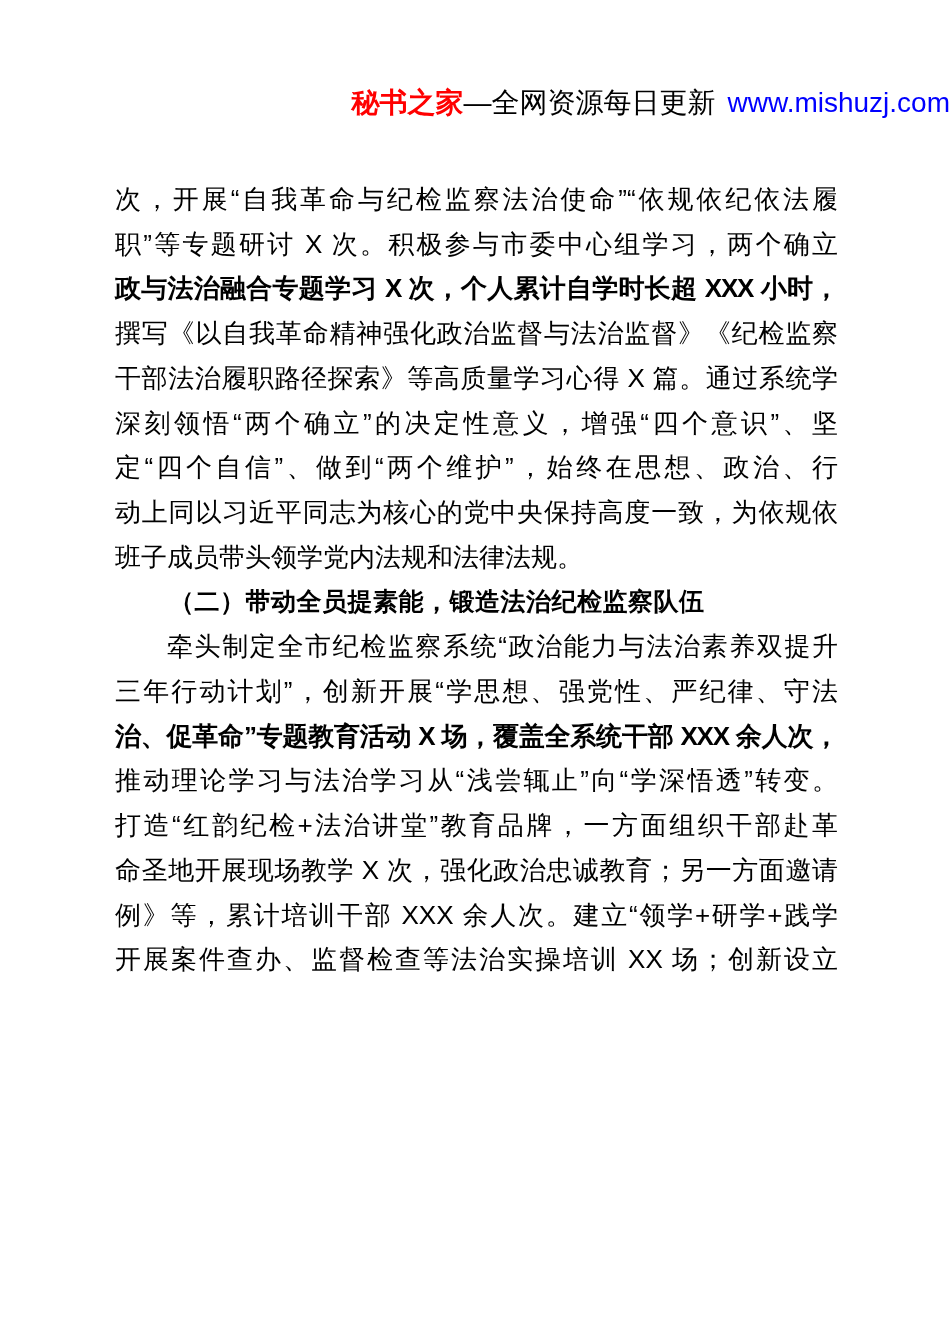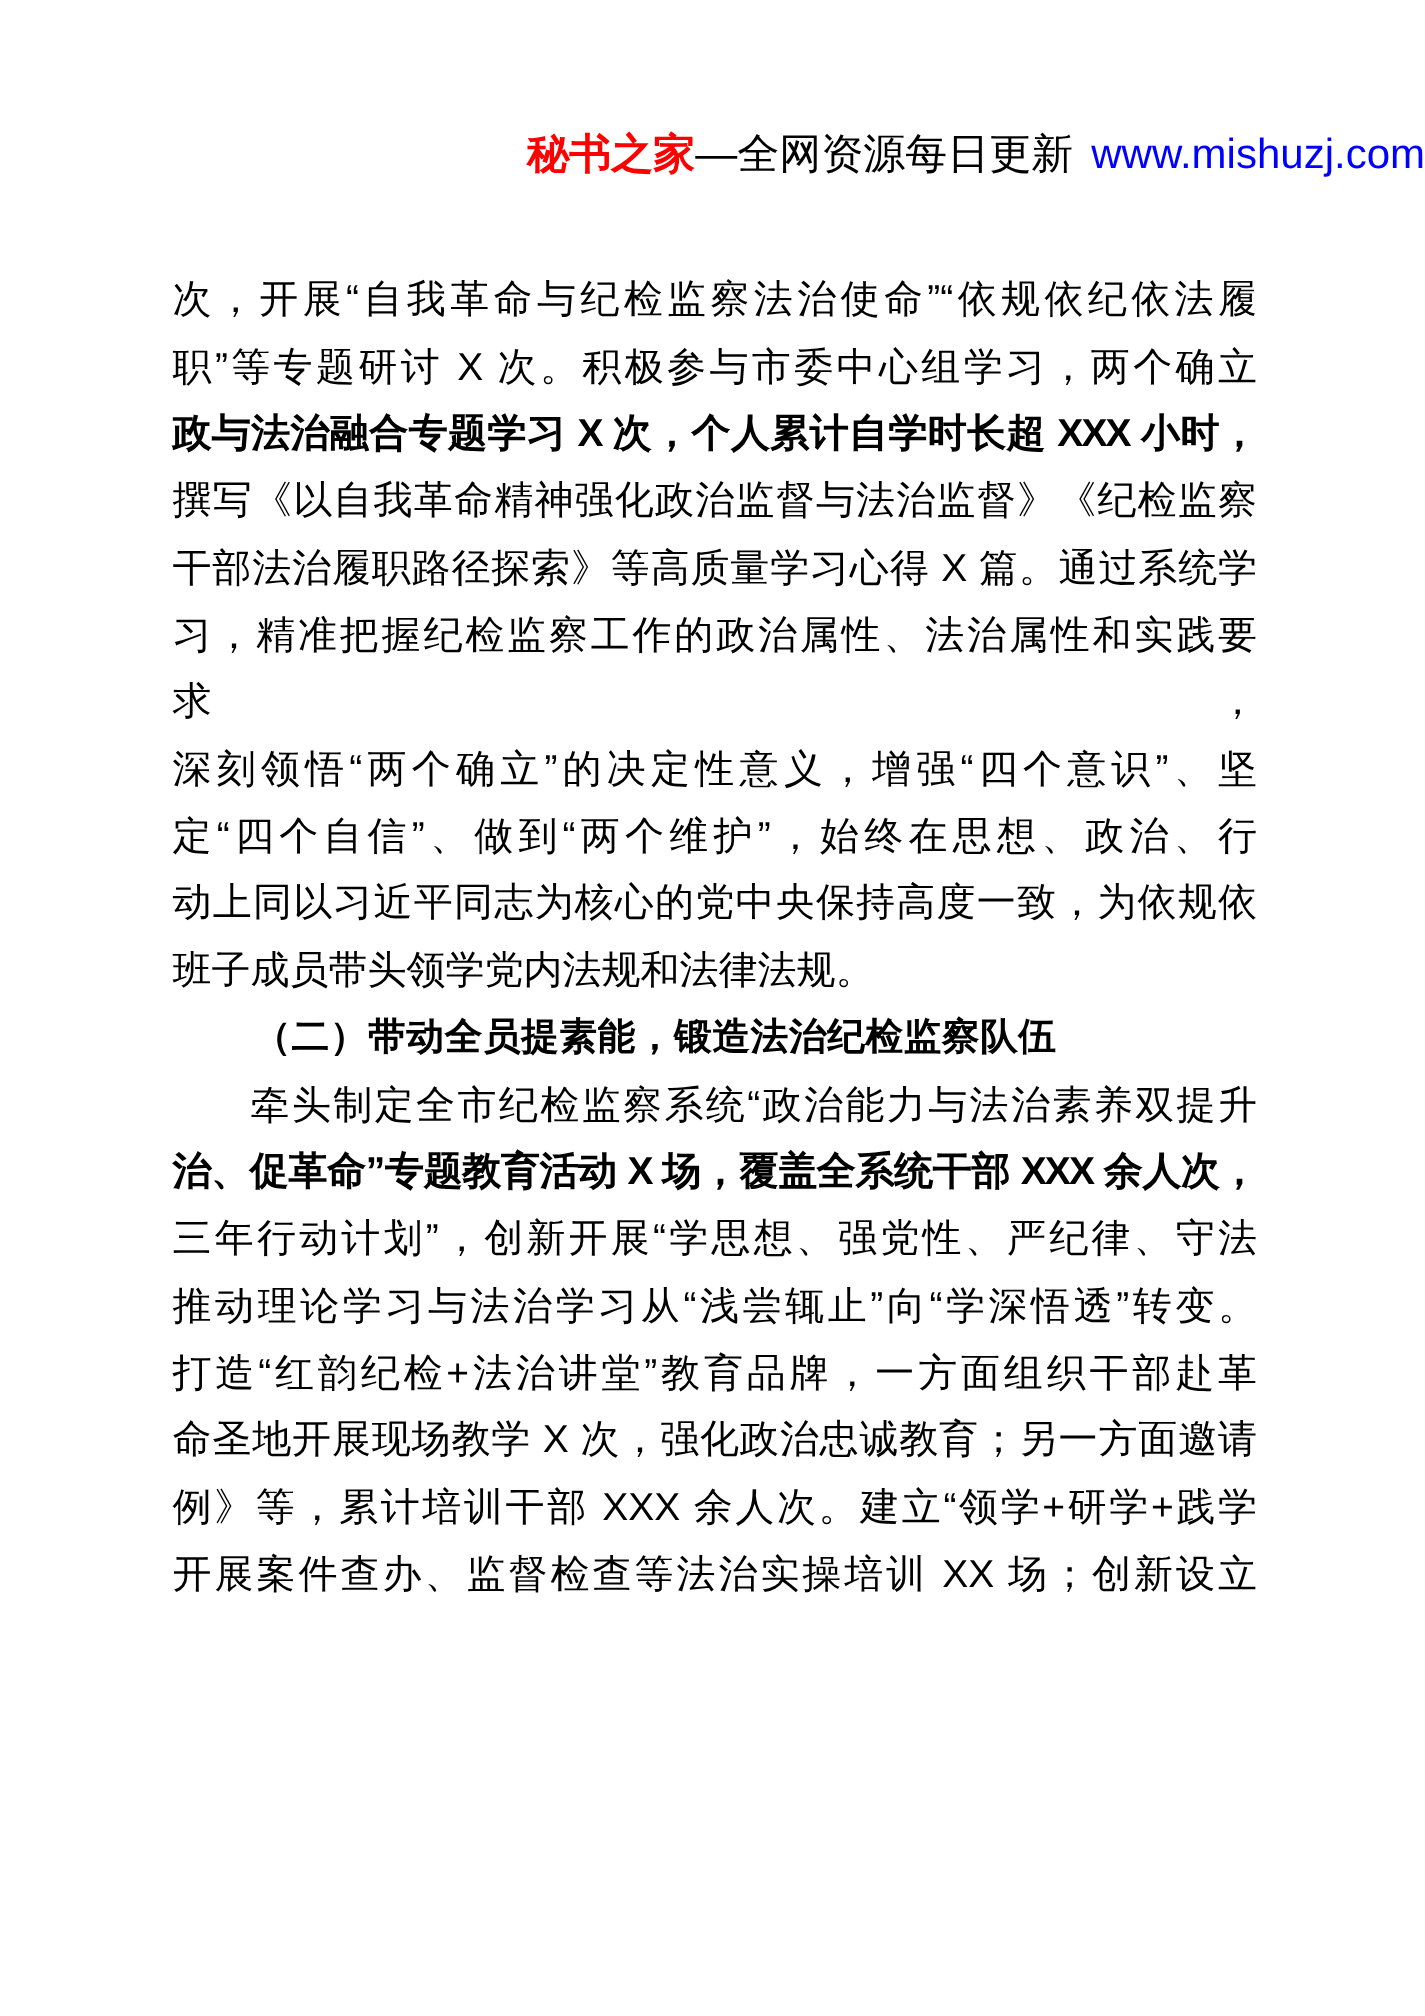--- a/index.html
+++ b/index.html
@@ -57,31 +57,30 @@
   <div class="header">
     <span class="site-name">秘书之家</span><span class="dash">—</span><span class="tagline">全网资源每日更新</span><span class="url">www.mishuzj.com</span>
   </div>
 
   <div class="doc">
     <div class="ln">次，开展“自我革命与纪检监察法治使命”“依规依纪依法履</div>
     <div class="ln">职”等专题研讨 X 次。积极参与市委中心组学习，两个确立</div>
     <div class="ln tight">政与法治融合专题学习 X 次，个人累计自学时长超 XXX 小时，</div>
     <div class="ln">撰写《以自我革命精神强化政治监督与法治监督》《纪检监察</div>
     <div class="ln">干部法治履职路径探索》等高质量学习心得 X 篇。通过系统学</div>
-    <div class="ln">习，精准把握纪检监察工作的政治属性、法治属性和实践要求，</div>
     <div class="ln">深刻领悟“两个确立”的决定性意义，增强“四个意识”、坚</div>
     <div class="ln">定“四个自信”、做到“两个维护”，始终在思想、政治、行</div>
     <div class="ln">动上同以习近平同志为核心的党中央保持高度一致，为依规依</div>
     <div class="ln end">班子成员带头领学党内法规和法律法规。</div>
 
     <div class="ln head">（二）带动全员提素能，锻造法治纪检监察队伍</div>
 
     <div class="ln ind">牵头制定全市纪检监察系统“政治能力与法治素养双提升</div>
+    <div class="ln">三年行动计划”，创新开展“学思想、强党性、严纪律、守法</div>
     <div class="ln tight">治、促革命”专题教育活动 X 场，覆盖全系统干部 XXX 余人次，</div>
-    <div class="ln">三年行动计划”，创新开展“学思想、强党性、严纪律、守法</div>
     <div class="ln">推动理论学习与法治学习从“浅尝辄止”向“学深悟透”转变。</div>
     <div class="ln">打造“红韵纪检+法治讲堂”教育品牌，一方面组织干部赴革</div>
     <div class="ln">命圣地开展现场教学 X 次，强化政治忠诚教育；另一方面邀请</div>
     <div class="ln">例》等，累计培训干部 XXX 余人次。建立“领学+研学+践学</div>
     <div class="ln">开展案件查办、监督检查等法治实操培训 XX 场；创新设立</div>
   </div>
 
 </div>
 
 </body></html>

